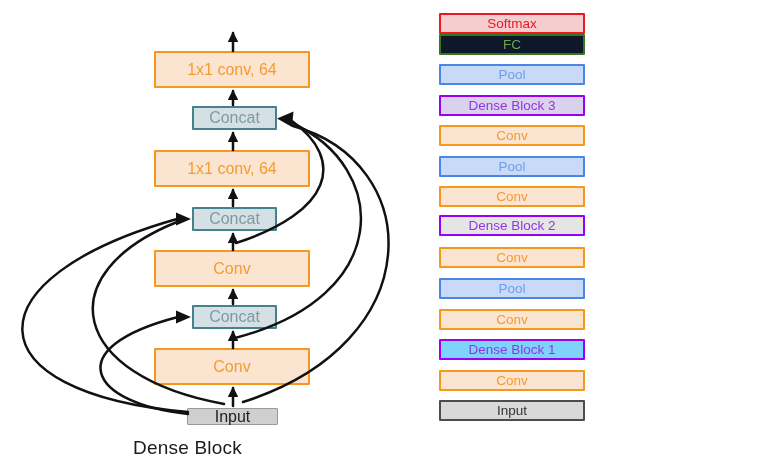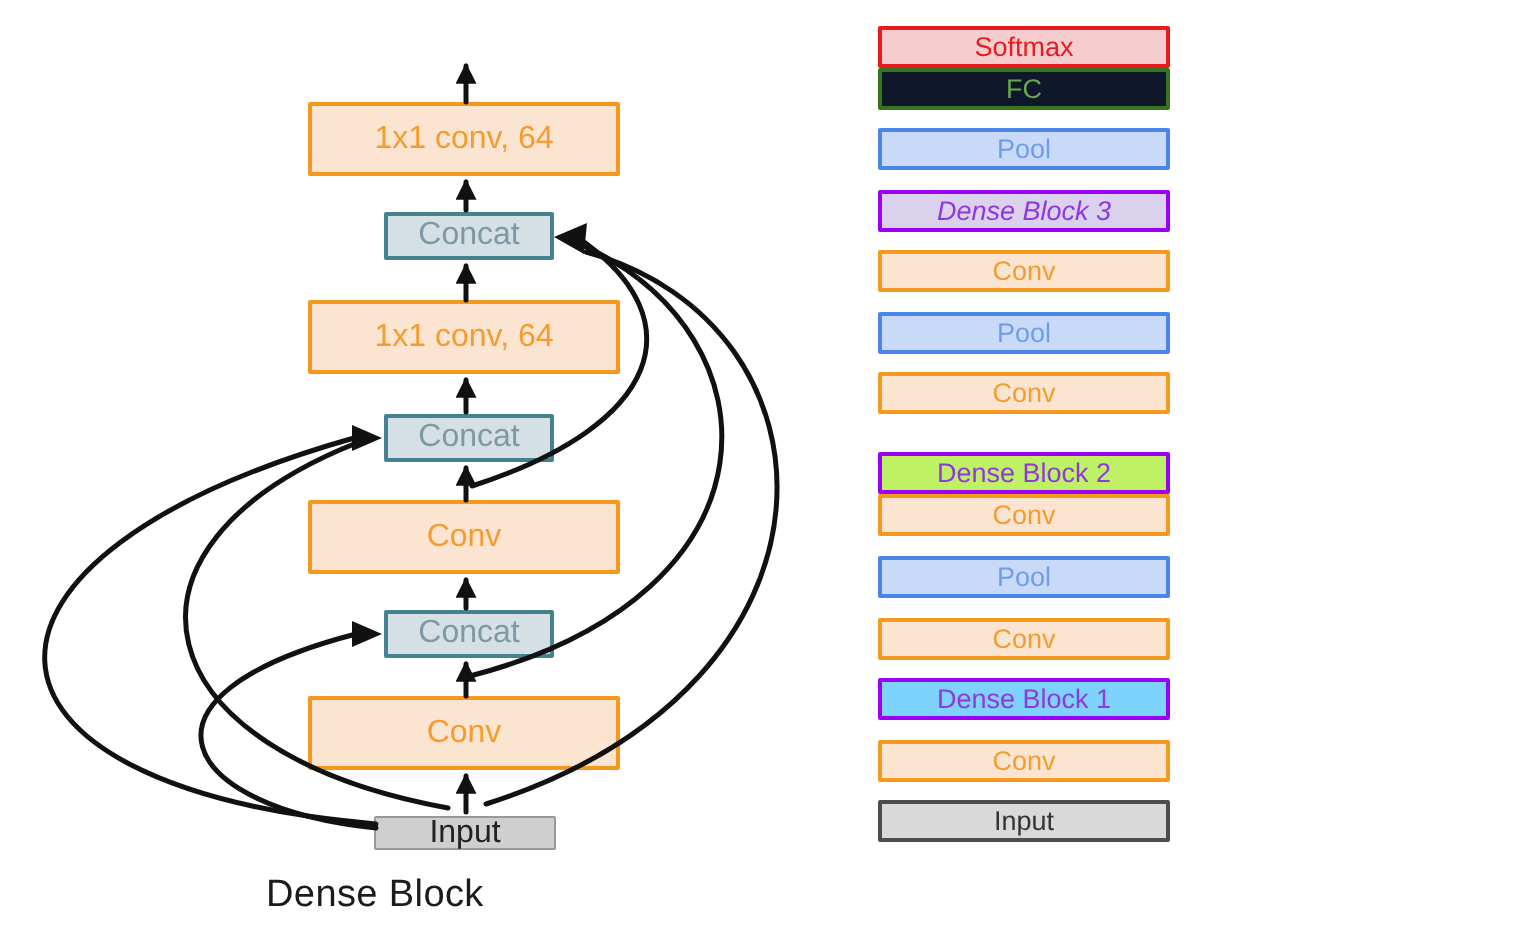--- a/index.html
+++ b/index.html
@@ -90,33 +90,33 @@
   <div id="legend">
       <div class="legend-item" style="top: 13px; border-color: rgb(232, 25, 31); background: rgb(245, 205, 206); color: rgb(232, 25, 31);">
         <span>Softmax</span>
       </div>
       <div class="legend-item" style="top: 34px; border-color: rgb(56, 118, 29); background: #0f172a; color: rgb(106, 168, 79);">
         <span>FC</span>
       </div>
       <div class="legend-item" style="top: 64px; border-color: rgb(74, 134, 232); background: rgb(201, 218, 248); color: rgb(109, 158, 235);">
         <span>Pool</span>
       </div>
-      <div class="legend-item" style="top: 95px; border-color: rgb(153, 0, 245); background: rgb(218, 210, 236); color: rgb(145, 55, 224); font-style: italic;">
+      <div class="legend-item" style="top: 95px; border-color: rgb(153, 0, 245); background: rgb(218, 210, 236); color: rgb(145, 55, 224);">
         <span>Dense Block 3</span>
       </div>
       <div class="legend-item" style="top: 125px; border-color: rgb(245, 153, 30); background: rgb(251, 229, 208); color: rgb(245, 155, 48);">
         <span>Conv</span>
       </div>
       <div class="legend-item" style="top: 156px; border-color: rgb(74, 134, 232); background: rgb(201, 218, 248); color: rgb(109, 158, 235);">
         <span>Pool</span>
       </div>
       <div class="legend-item" style="top: 186px; border-color: rgb(245, 153, 30); background: rgb(251, 229, 208); color: rgb(245, 155, 48);">
         <span>Conv</span>
       </div>
-      <div class="legend-item" style="top: 226px; border-color: rgb(153, 0, 245); background: #bef264; color: rgb(145, 55, 224);">
+      <div class="legend-item" style="top: 215px; border-color: rgb(153, 0, 245); background: #e5e5e5; color: rgb(145, 55, 224);">
         <span>Dense Block 2</span>
       </div>
       <div class="legend-item" style="top: 247px; border-color: rgb(245, 153, 30); background: rgb(251, 229, 208); color: rgb(245, 155, 48);">
         <span>Conv</span>
       </div>
       <div class="legend-item" style="top: 278px; border-color: rgb(74, 134, 232); background: rgb(201, 218, 248); color: rgb(109, 158, 235);">
         <span>Pool</span>
       </div>
       <div class="legend-item" style="top: 309px; border-color: rgb(245, 153, 30); background: rgb(251, 229, 208); color: rgb(245, 155, 48);">
         <span>Conv</span>

